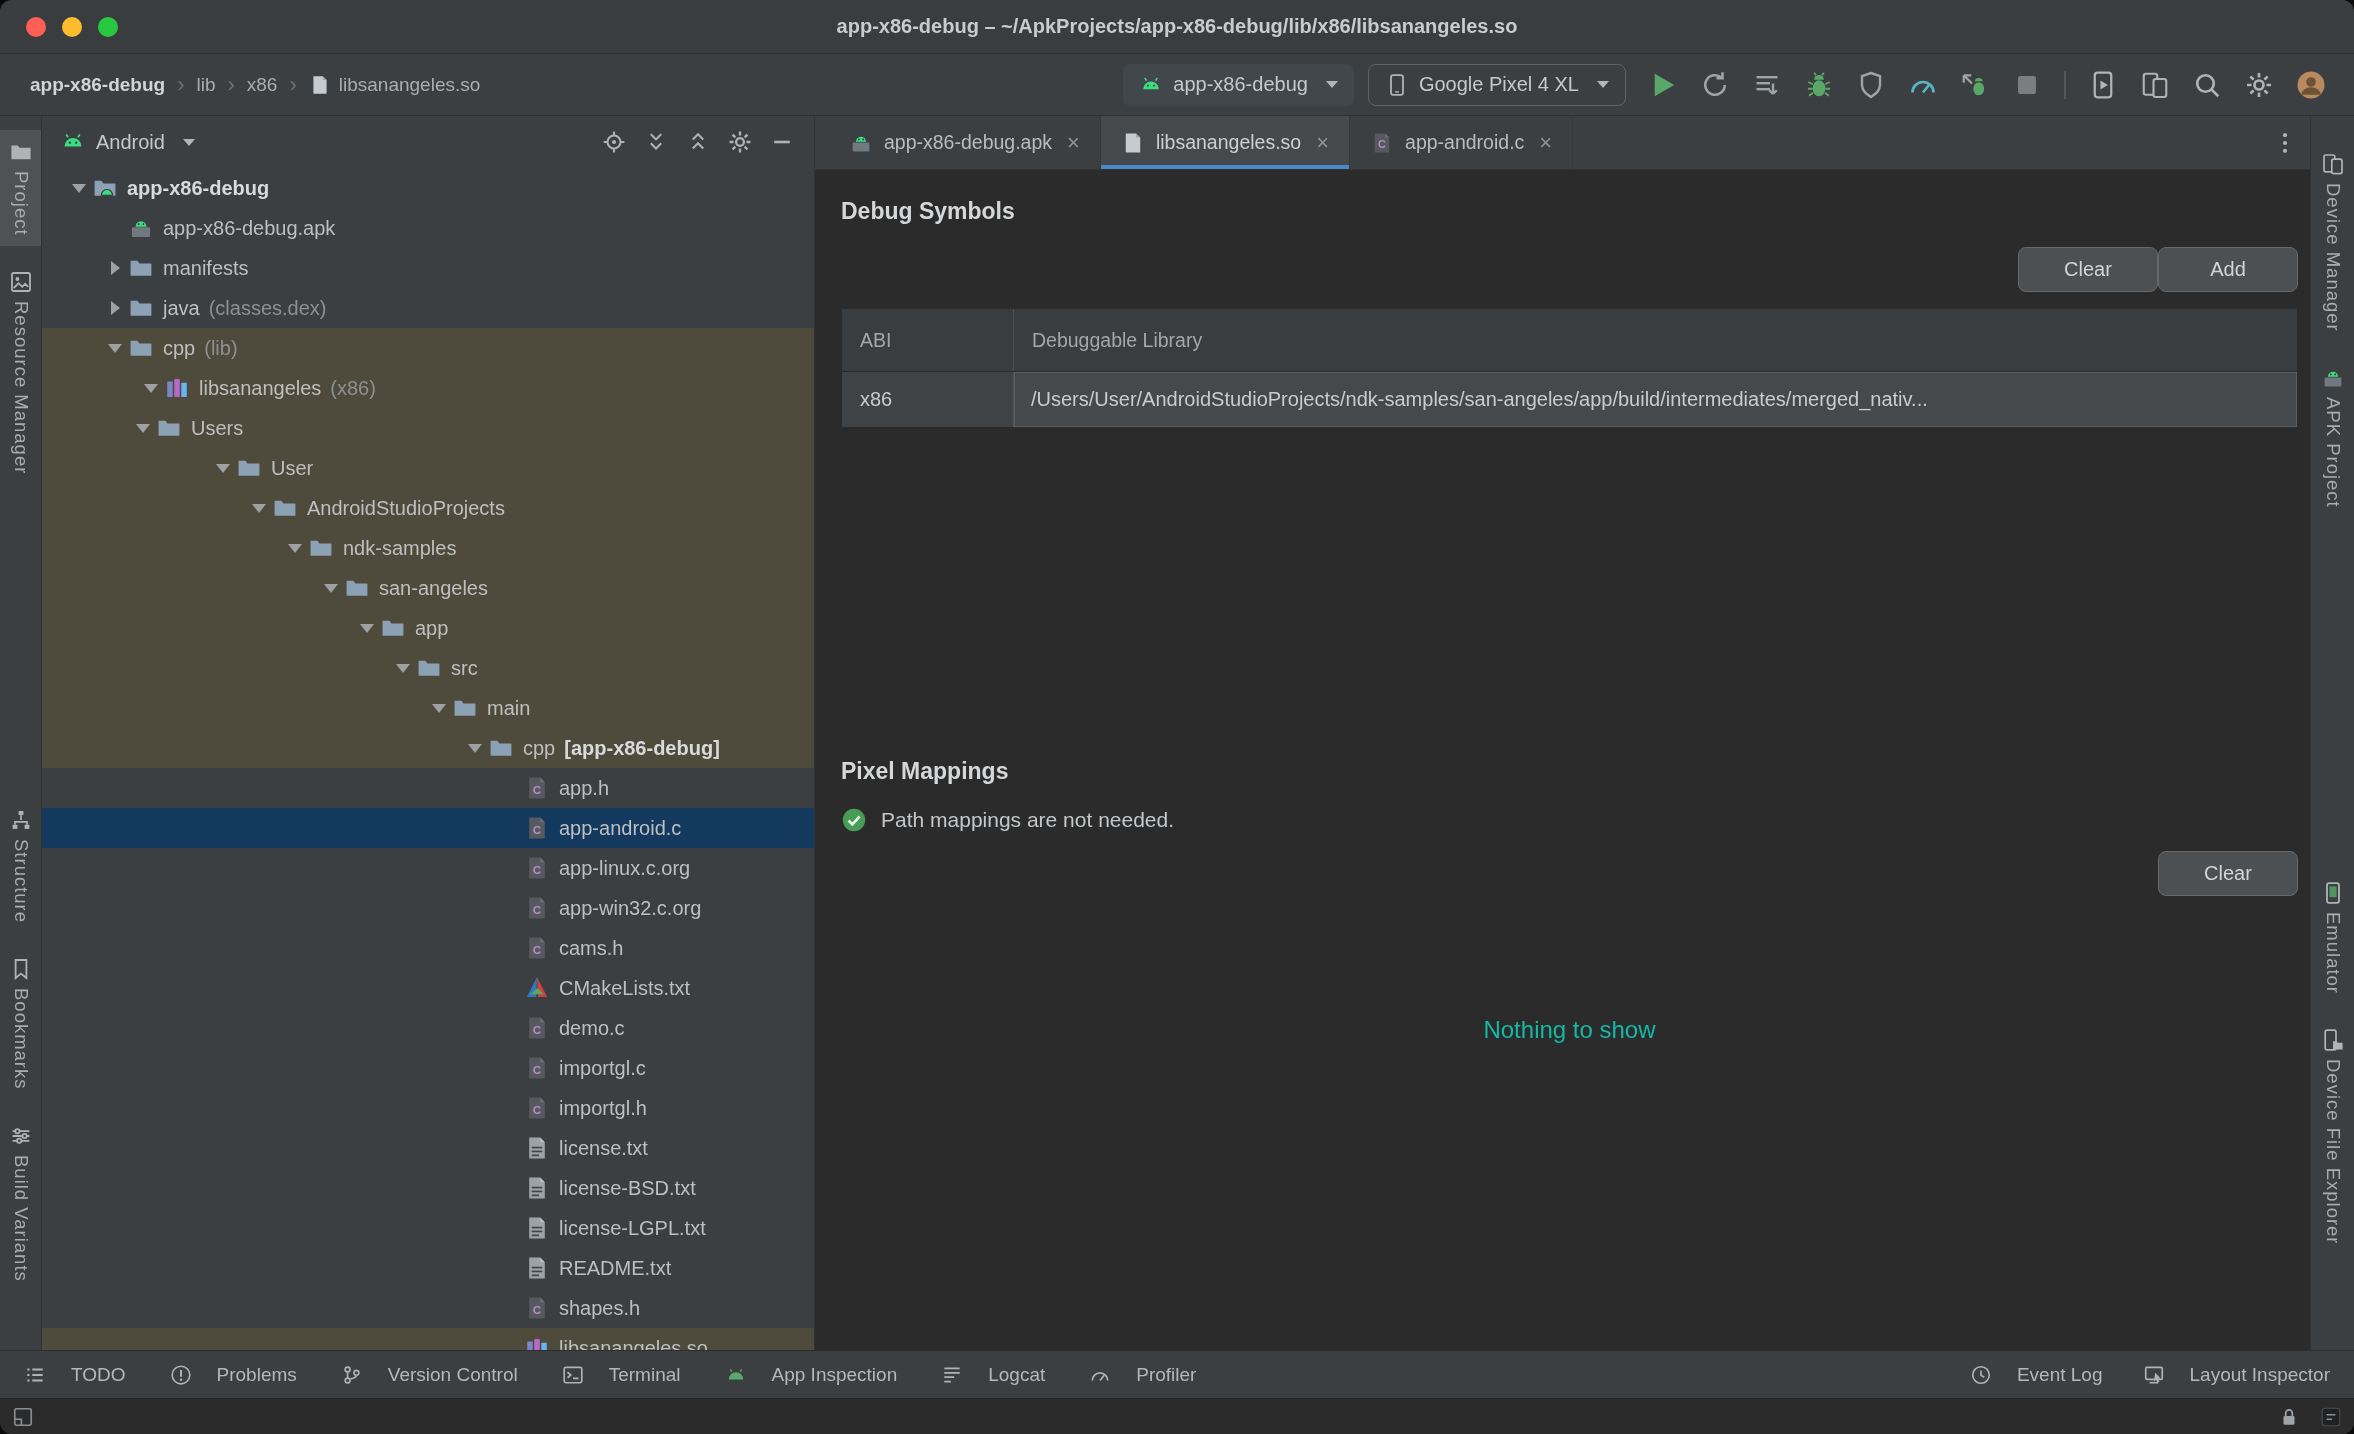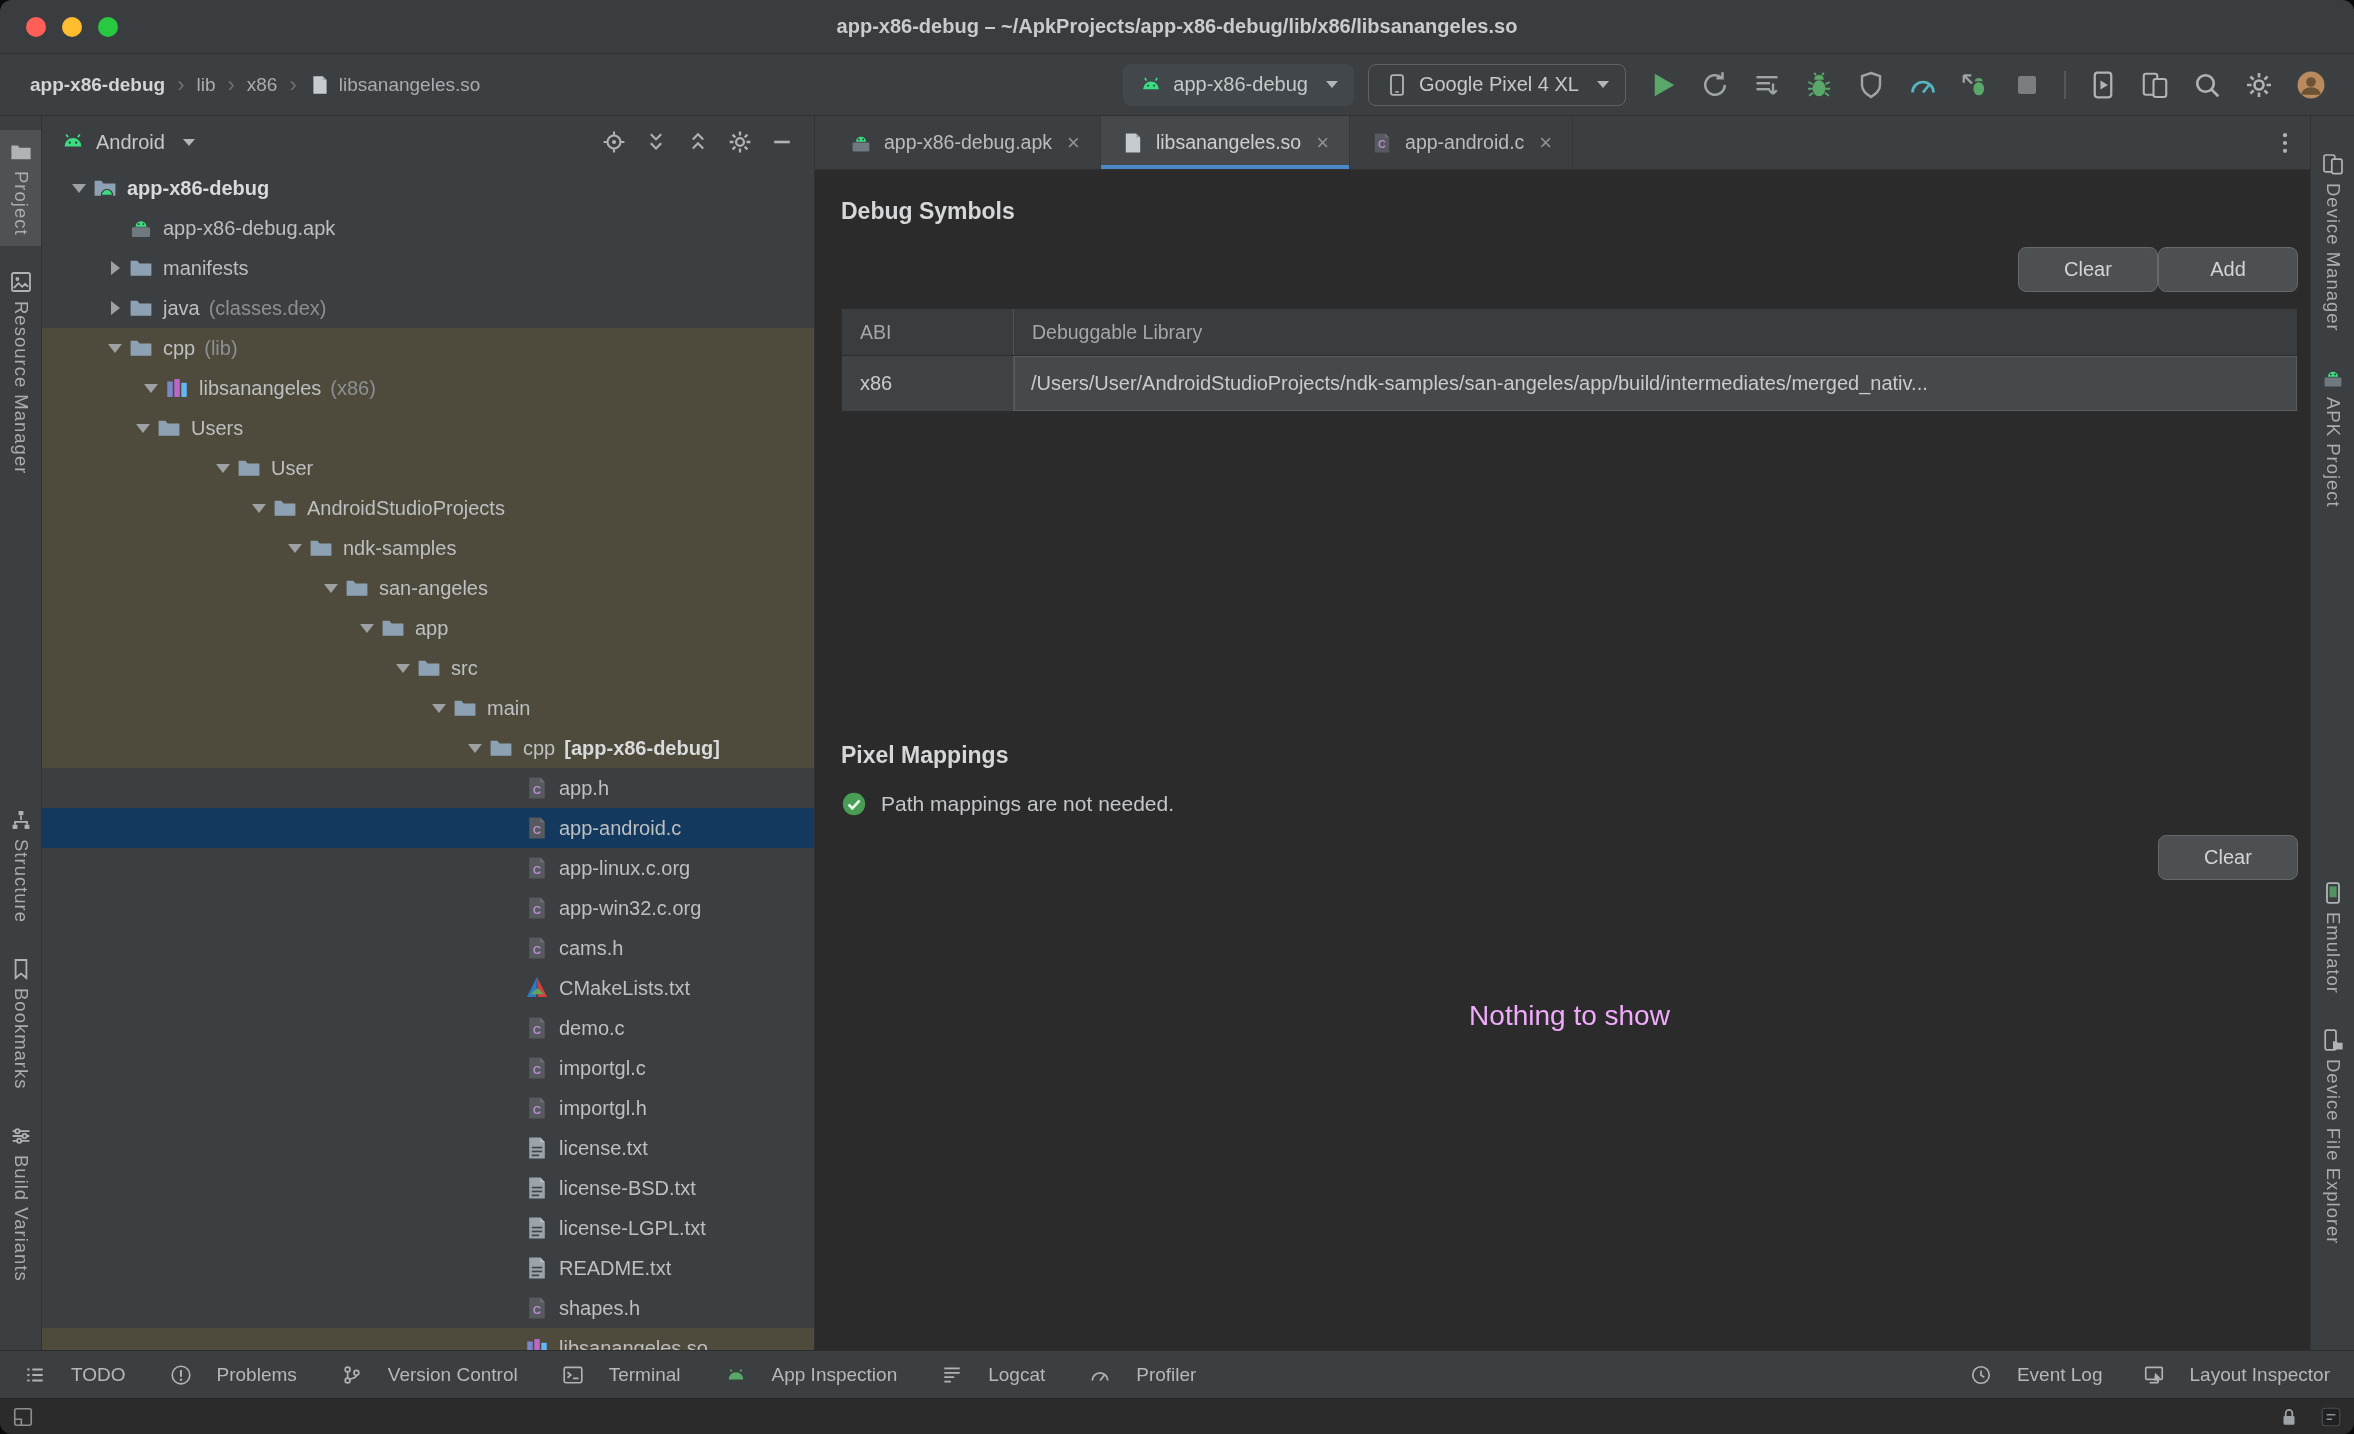--- a/index.html
+++ b/index.html
@@ -66,30 +66,30 @@
   .tab.active::after{content:"";position:absolute;left:0;right:0;bottom:0;height:4px;background:#4A88C7;}
   .tab-close{color:#8F9396;font-size:22px;margin-left:4px;}
   .kebab{margin-left:auto;width:50px;display:flex;align-items:center;justify-content:center;}
   .kebab svg{width:26px;height:26px;}
   #editor-body{flex:1;padding:22px 12px 0 26px;overflow:hidden;}
   .sec-title{font-size:23px;font-weight:bold;color:#D5D7D9;margin:6px 0 22px;}
   .status-line{display:flex;align-items:center;gap:14px;color:#C4C7C9;font-size:21px;margin-bottom:4px;}
   .btn-row{display:flex;justify-content:flex-end;margin:18px 0 16px;}
   .btn{min-width:140px;height:45px;background:#4C5053;border:1.5px solid #66696C;border-radius:8px;color:#D2D4D6;font-size:20px;}
   .tbl{border:1px solid #2A2C2E;}
-  .tbl-head{display:flex;height:46px;background:#3A3D3F;color:#A3A7AA;font-size:19.5px;align-items:stretch;}
+  .tbl-head{display:flex;height:62px;background:#3A3D3F;color:#A3A7AA;font-size:19.5px;align-items:stretch;}
   .tbl-head>div{display:flex;align-items:center;padding-left:18px;}
   .tbl .c1{width:172px;flex:none;border-right:1px solid #505356;}
   .tbl.pm .c1{width:728px;}
   .tbl .c2{flex:1;}
   .tbl-row{display:flex;height:56px;background:#3F4345;color:#C9CCCE;font-size:20px;align-items:stretch;border-top:1px solid #2A2C2E;}
   .tbl-row>div{display:flex;align-items:center;padding-left:18px;}
   .tbl-row .c2.field{background:#45494C;border:1px solid #5A5E61;padding-left:16px;white-space:nowrap;overflow:hidden;}
   #pm-section{margin-top:330px;}
-  .empty{text-align:center;color:#f0abfc;font-size:28px;margin-top:120px;}
+  .empty{text-align:center;color:#14b8a6;font-size:24px;margin-top:120px;}
 
   
   #status-bar{height:48px;background:#3C3F41;border-top:1px solid #2B2D2F;display:flex;align-items:center;padding:0 24px;font-size:19px;color:#B5B8BA;flex:none;}
   #statusbar-left,#statusbar-right{display:flex;align-items:center;gap:44px;}
   #statusbar-right{margin-left:auto;gap:40px;}
   .sb-item{display:flex;align-items:center;gap:25px;}
   #bottom-bar{height:36px;background:#2B2B2B;border-top:1px solid #222425;display:flex;align-items:center;justify-content:space-between;padding:0 8px;flex:none;}
   #bottombar-left,#bottombar-right{display:flex;align-items:center;gap:12px;}
   .bb-btn{width:30px;height:30px;background:none;border:none;display:flex;align-items:center;justify-content:center;}
 

